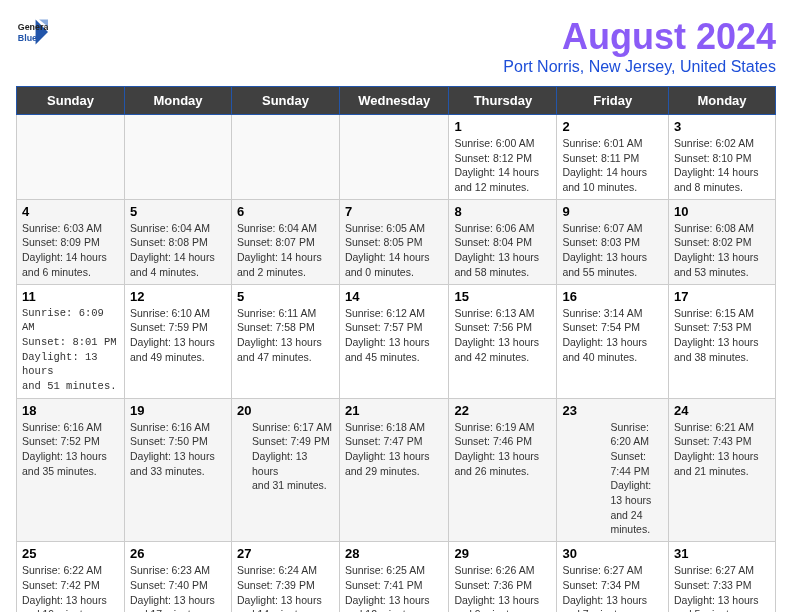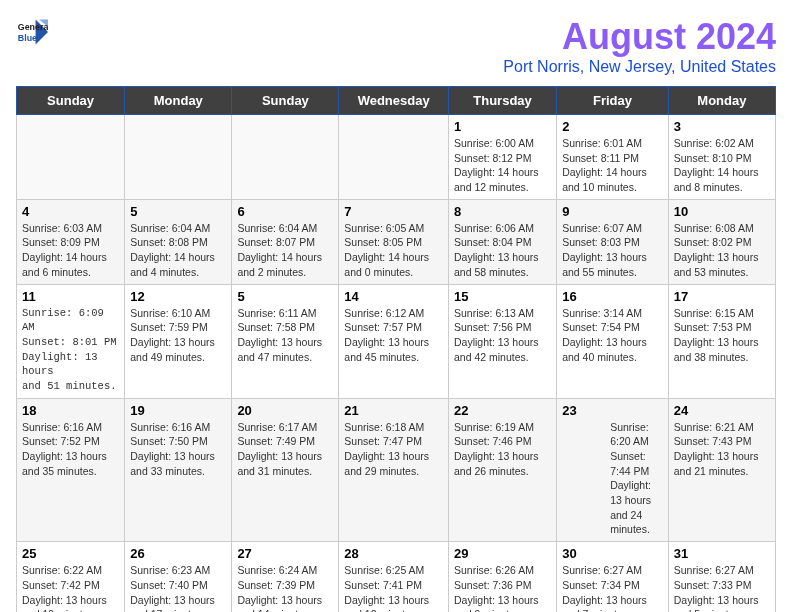--- a/index.html
+++ b/index.html
@@ -251,21 +251,21 @@
         </td>
         <td>
           <div class="day-number">19</div>
           <div class="day-info" style="white-space: pre-line;">Sunrise: 6:16 AM
 Sunset: 7:50 PM
 Daylight: 13 hours
 and 33 minutes.</div>
         </td>
         <td>
           <div class="day-number">20</div>
-          <div class="day-info" style="white-space: pre-line;">Sunrise: 6:17 AM
+          <div class="day-info" style="white-space: pre-line; margin-left: 15px;">Sunrise: 6:17 AM
 Sunset: 7:49 PM
 Daylight: 13 hours
 and 31 minutes.</div>
         </td>
         <td>
           <div class="day-number">21</div>
           <div class="day-info" style="white-space: pre-line;">Sunrise: 6:18 AM
 Sunset: 7:47 PM
 Daylight: 13 hours
 and 29 minutes.</div>

